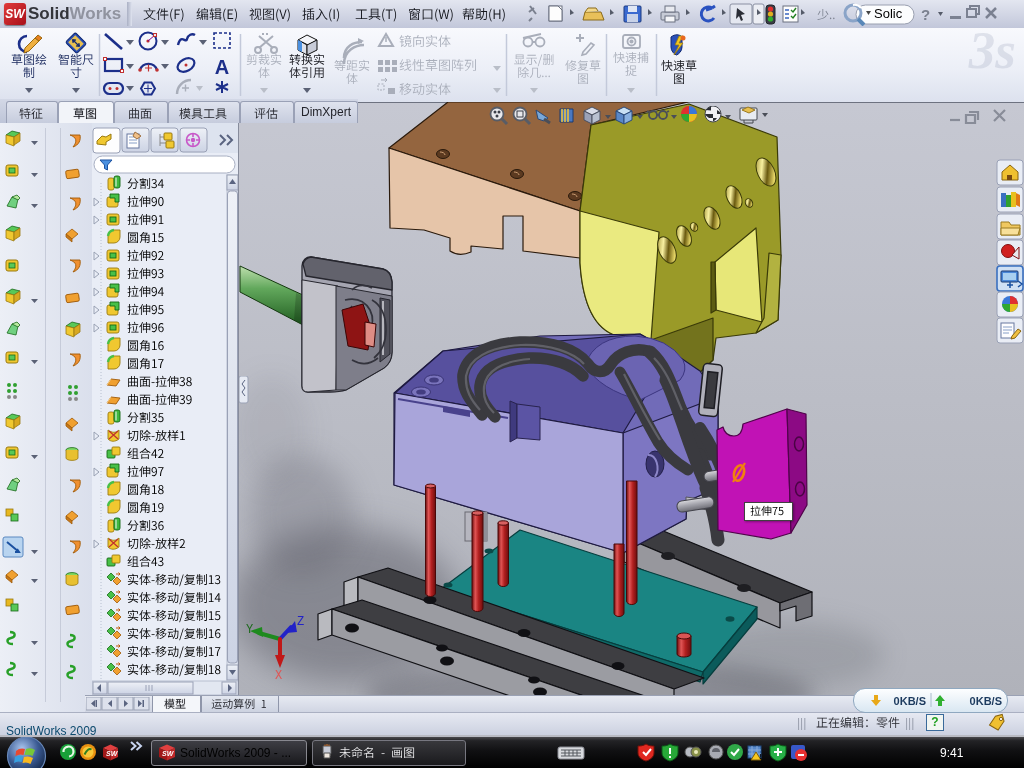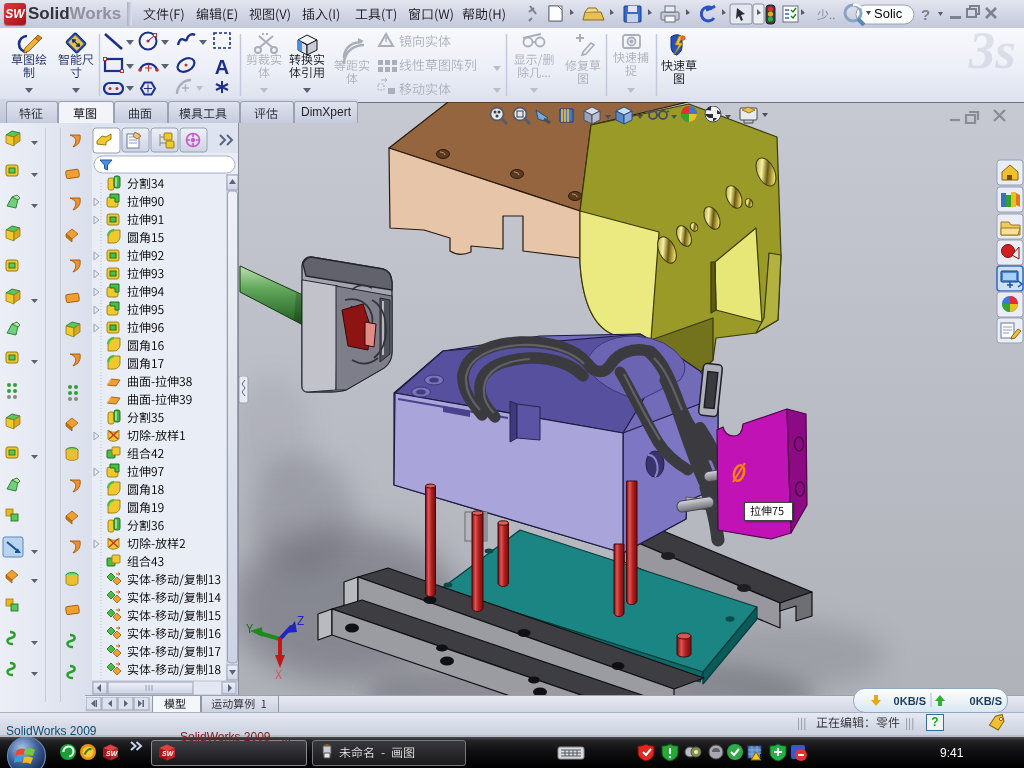--- a/index.html
+++ b/index.html
@@ -1264,21 +1264,21 @@
       </g>
   <path d="M131 5 l4.5 4 l-4.5 4 m5.5-8 l4.5 4 l-4.5 4" stroke="#c8d4f0" stroke-width="2" fill="none"></path>
  </svg>
  <div class="tbtn" style="left:151px;top:740px;width:154px;background:linear-gradient(#3e3e44,#18181c);border-color:#88888f;"></div>
  <svg class="abs" style="left:158px;top:744px;" width="18" height="18" viewBox="0 0 18 18">
       <path d="M1 4 l8-3.5 l8 3.5 l-8 3.5z" fill="#e04040"></path>
       <path d="M1 4 v9 l8 3.5 v-9z" fill="#a01818"></path>
       <path d="M17 4 v9 l-8 3.5 v-9z" fill="#c02828"></path>
       <text x="4" y="12" font-size="7" fill="#fff" font-style="italic" font-weight="bold">SW</text>
     </svg>
- <div class="abs" style="left:180px;top:730px;font-size:12px;color:#7f1d1d;">SolidWorks 2009 - ...</div>
+ <div class="abs" style="left:180px;top:746px;font-size:12px;color:#000000;">SolidWorks 2009 - ...</div>
  <div class="tbtn" style="left:312px;top:740px;width:152px;border-color:#777780;"></div>
  <svg class="abs" style="left:318px;top:744px;" width="18" height="18" viewBox="0 0 18 18">
       <path d="M5 2 h8 v7 a4 4 0 0 1 -8 0z" fill="#c8ccd8" stroke="#555"></path>
       <path d="M7 2 v-1.5 m2 1.5 v-2 m2 2 v-1.5" stroke="#a06030" stroke-width="1.5"></path>
       <path d="M6 9 h6 v5 h-6z" fill="#f0e8e0" stroke="#555"></path>
     </svg>
  <div class="abs" style="left:650px;top:746px;font-size:12px;color:#f0f0f2;"></div>
  <svg class="abs" style="left:550px;top:737px;" width="474" height="31" viewBox="550 0 474 31">
   <rect x="558" y="10" width="26" height="12" rx="2" fill="#d8dade" stroke="#8a8c94"></rect>
       <path d="M561 13 h20 M561 16 h20 M561 19 h20 M565 13 v6 m4-6 v6 m4-6 v6 m4-6 v6" stroke="#55585e" stroke-width="1"></path>

